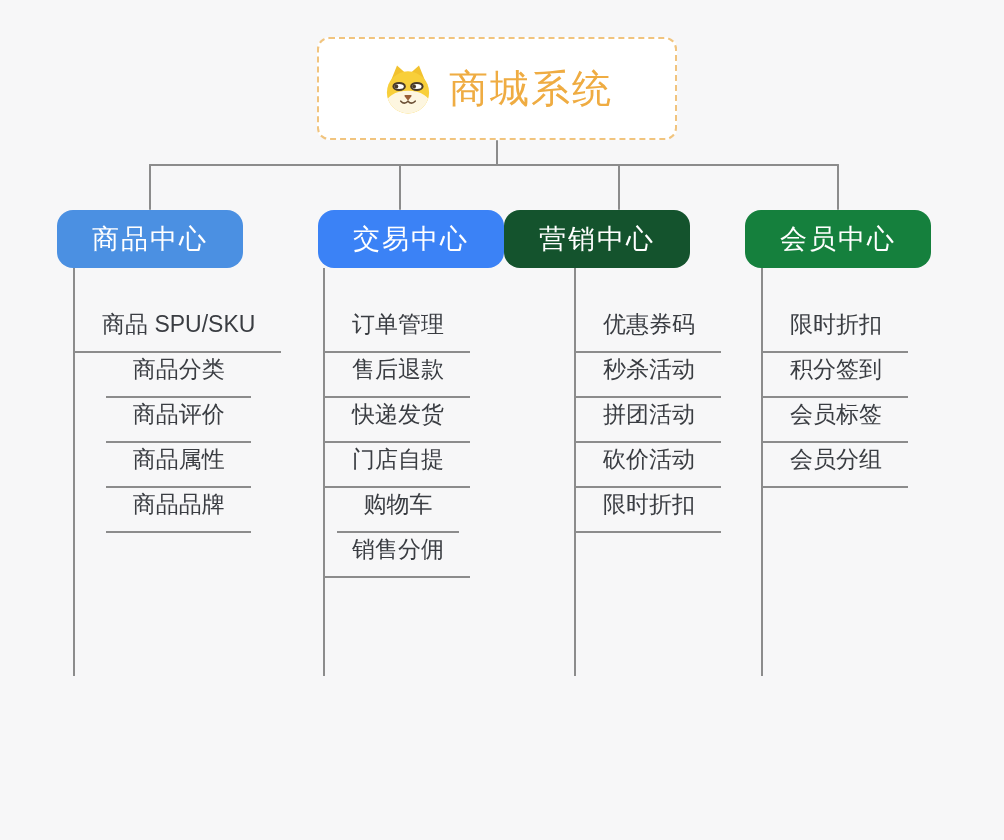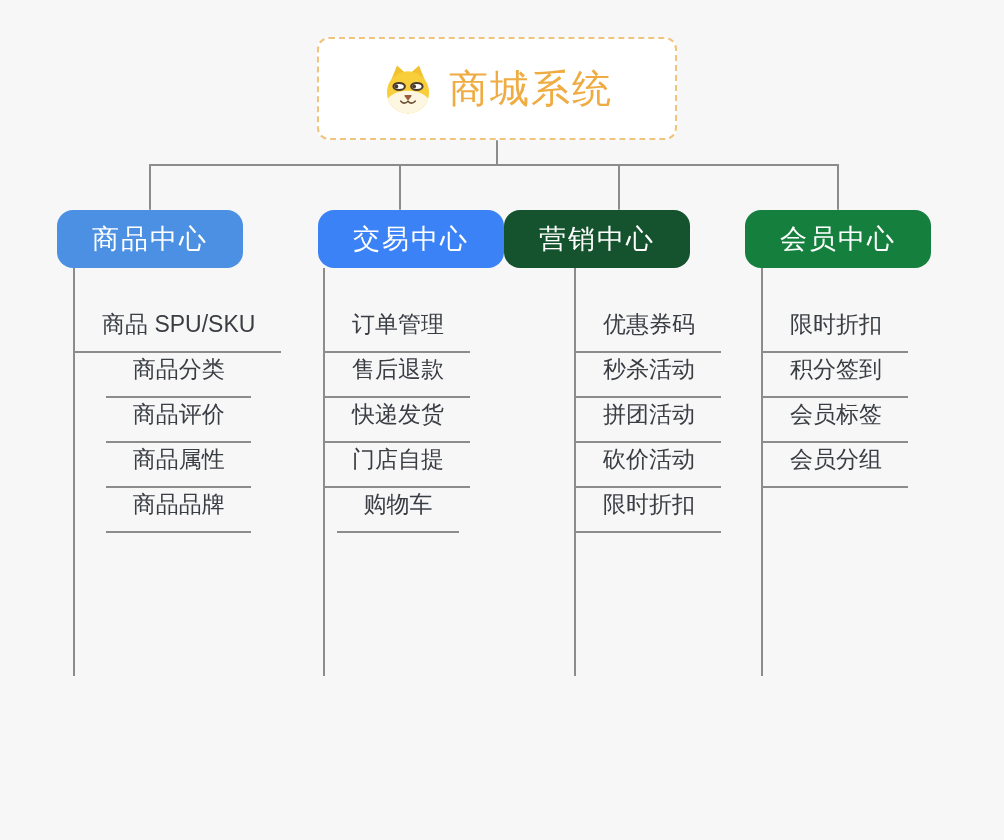--- a/index.html
+++ b/index.html
@@ -123,20 +123,21 @@
     <div class="leaf">商品属性</div>
     <div class="leaf">商品品牌</div>
   </div>
 
   <div class="col" style="left:323px">
     <div class="leaf">订单管理</div>
     <div class="leaf">售后退款</div>
     <div class="leaf">快递发货</div>
     <div class="leaf">门店自提</div>
     <div class="leaf">购物车</div>
+    <div class="leaf">销售分佣</div>
   </div>
 
   <div class="col" style="left:574px">
     <div class="leaf">优惠券码</div>
     <div class="leaf">秒杀活动</div>
     <div class="leaf">拼团活动</div>
     <div class="leaf">砍价活动</div>
     <div class="leaf">限时折扣</div>
   </div>
 

